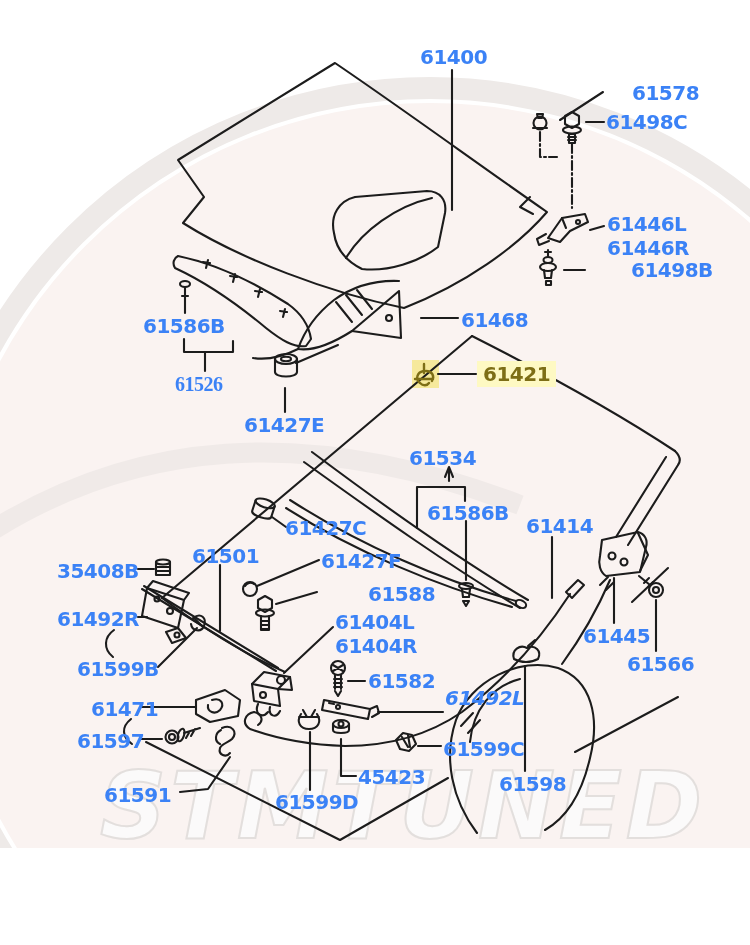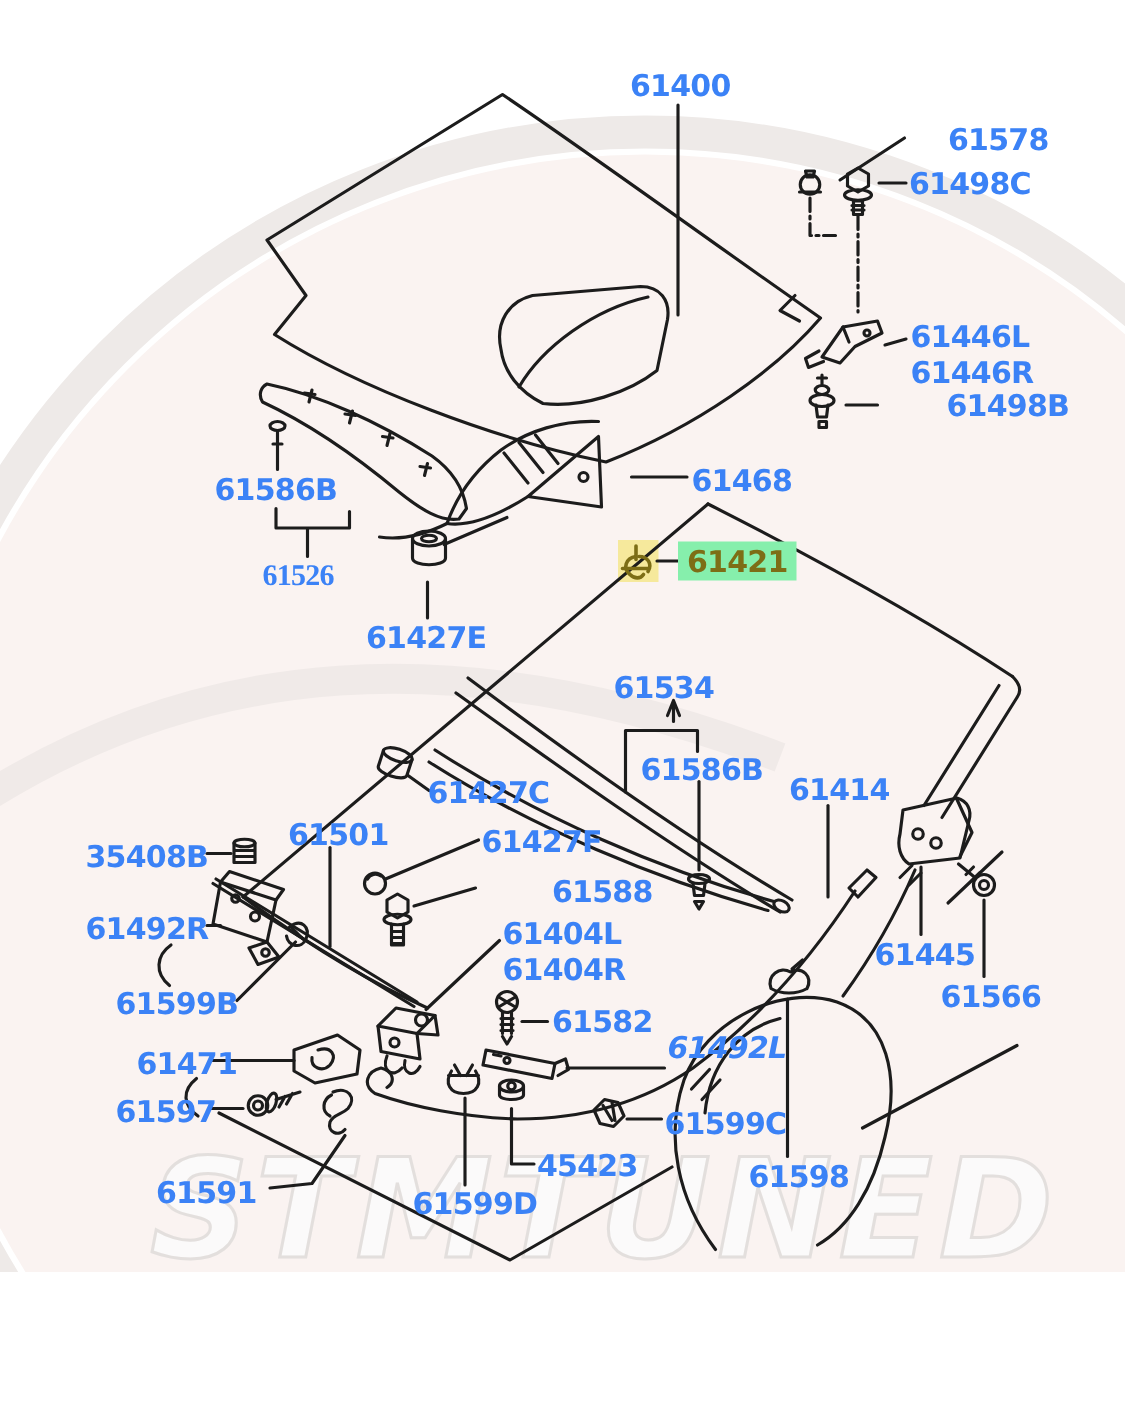--- a/index.html
+++ b/index.html
@@ -266,21 +266,21 @@
 
 <div id="labels">
       <div class="plabel" style="left: 420px; top: 47px;">61400</div>
       <div class="plabel" style="left: 632px; top: 83px;">61578</div>
       <div class="plabel" style="left: 606px; top: 112px;">61498C</div>
       <div class="plabel" style="left: 607px; top: 214px;">61446L</div>
       <div class="plabel" style="left: 607px; top: 238px;">61446R</div>
       <div class="plabel" style="left: 587px; top: 260px; margin-left: 44px;">61498B</div>
       <div class="plabel" style="left: 461px; top: 310px;">61468</div>
       <div class="plabel" style="left: 143px; top: 316px;">61586B</div>
-      <div class="plabel hl" style="left: 452px; top: 361px; background: #86efac; color: rgb(125, 110, 22);">61421</div>
+      <div class="plabel hl" style="left: 477px; top: 361px; background: #fef9c3; color: rgb(125, 110, 22);">61421</div>
       <div class="plabel" style="left: 175px; top: 374px; font-family: Liberation Serif, serif;">61526</div>
       <div class="plabel" style="left: 244px; top: 415px;">61427E</div>
       <div class="plabel" style="left: 409px; top: 448px;">61534</div>
       <div class="plabel" style="left: 427px; top: 503px;">61586B</div>
       <div class="plabel" style="left: 526px; top: 516px;">61414</div>
       <div class="plabel" style="left: 285px; top: 518px;">61427C</div>
       <div class="plabel" style="left: 192px; top: 546px;">61501</div>
       <div class="plabel" style="left: 321px; top: 551px;">61427F</div>
       <div class="plabel" style="left: 57px; top: 561px;">35408B</div>
       <div class="plabel" style="left: 320px; top: 584px; margin-left: 48px;">61588</div>

